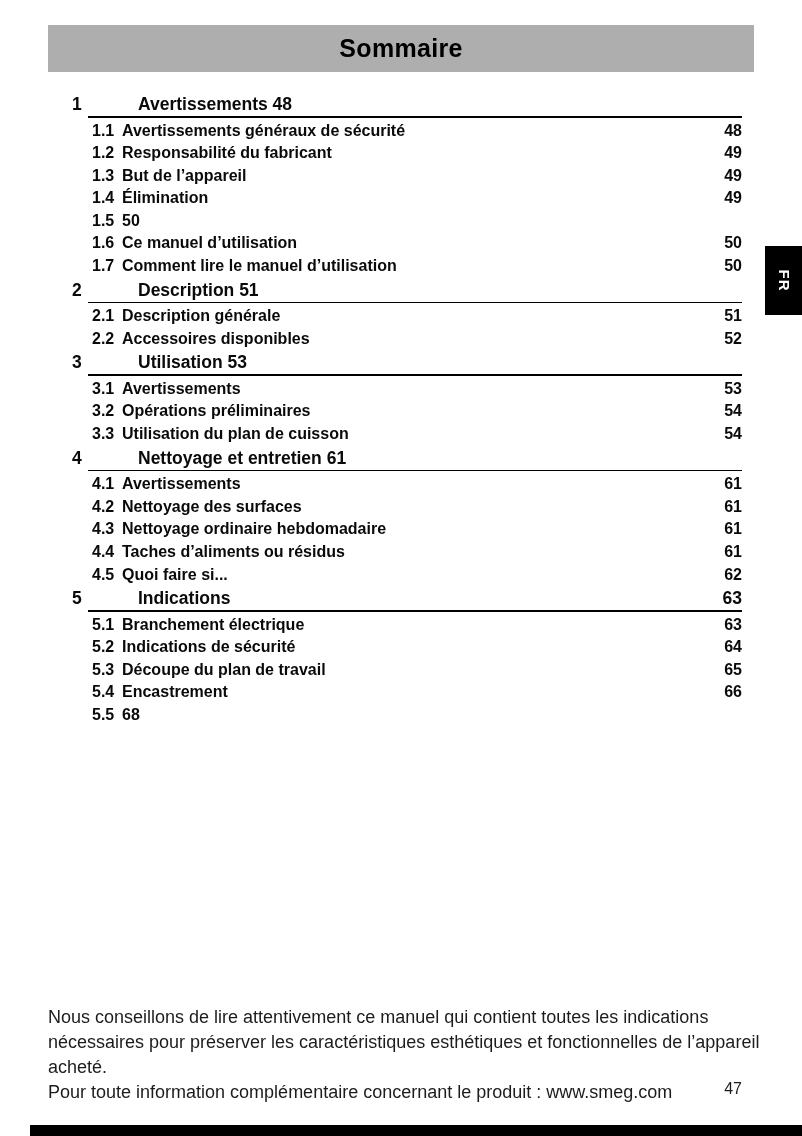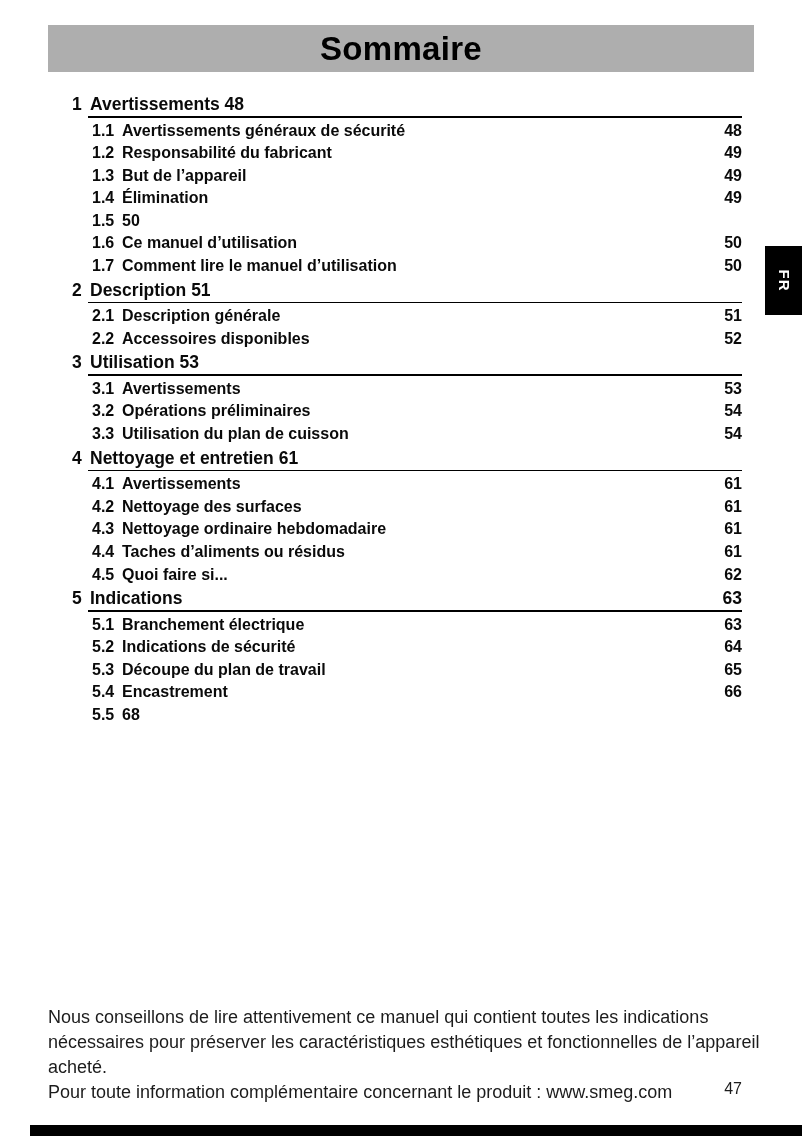--- a/index.html
+++ b/index.html
@@ -19,21 +19,21 @@
     left: 48px;
     top: 25px;
     width: 706px;
     height: 47px;
     background: #aeaeae;
     display: flex;
     align-items: center;
     justify-content: center;
   }
   .header-title {
-    font-size: 33px;
+    font-size: 25px;
     font-weight: 700;
     color: #000;
     letter-spacing: 0.3px;
   }
   .toc {
     position: absolute;
     left: 60px;
     top: 92px;
     width: 682px;
   }
@@ -41,21 +41,21 @@
     display: flex;
     align-items: baseline;
     padding-left: 12px;
     font-weight: 700;
     font-size: 17.5px;
     height: 24px;
     line-height: 24px;
     white-space: nowrap;
   }
   .chnum { flex: none; width: 18px; }
-  .chtitle { flex: 1; }
+  .chtitle { flex: 1; margin-left: 48px; }
   .chpage { flex: none; }
   .toc-rule {
     height: 1.5px;
     background: #000;
     margin-left: 28px;
     margin-bottom: 2px;
   }
   .toc-item {
     display: flex;
     align-items: center;

